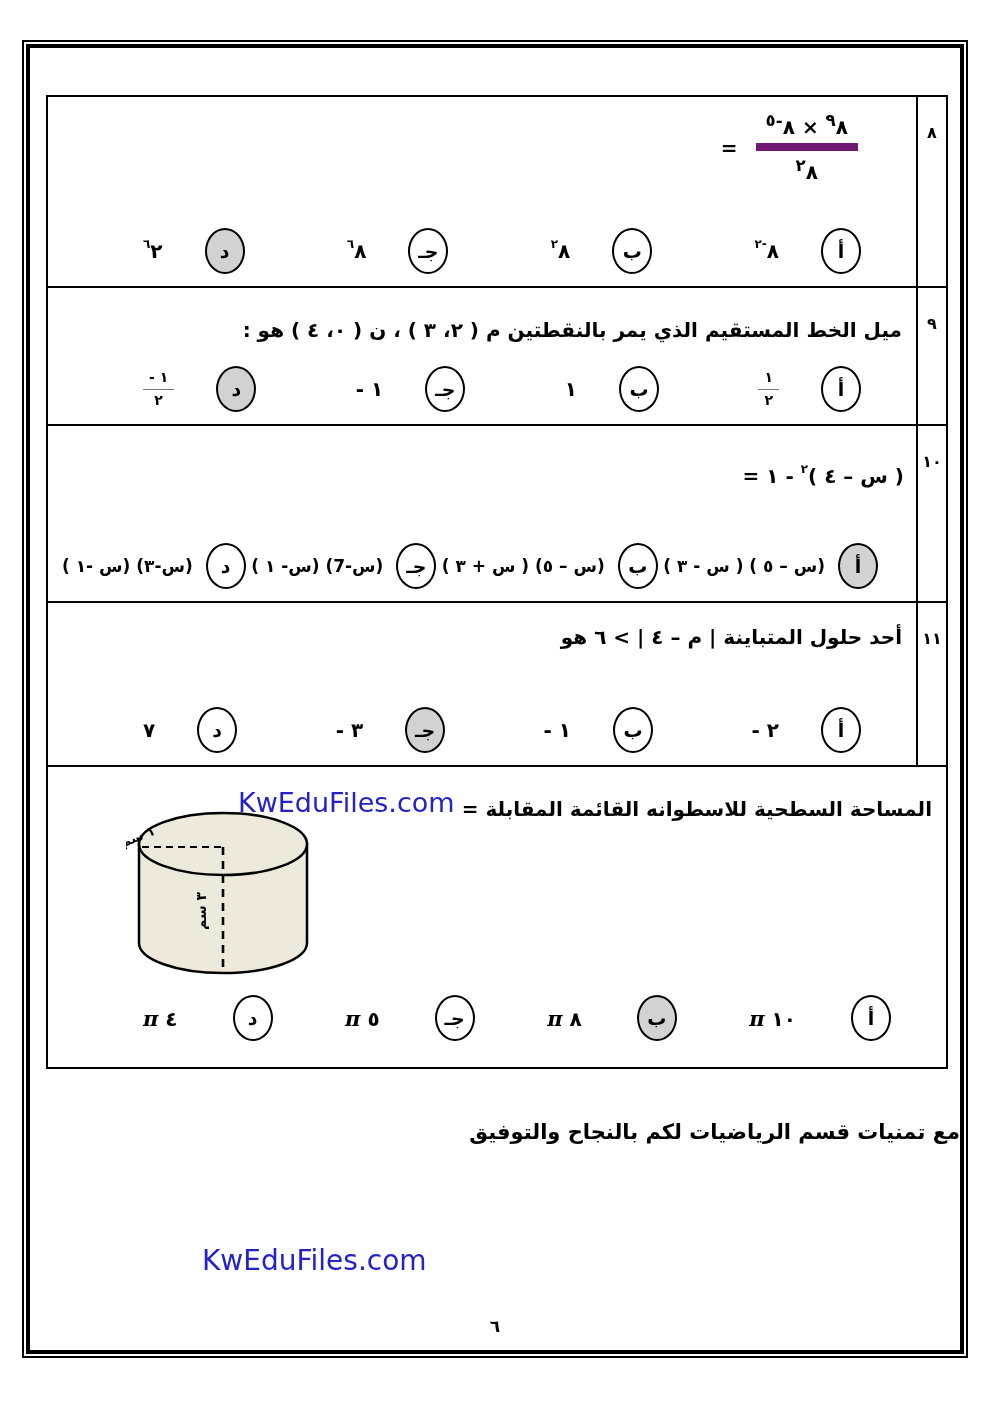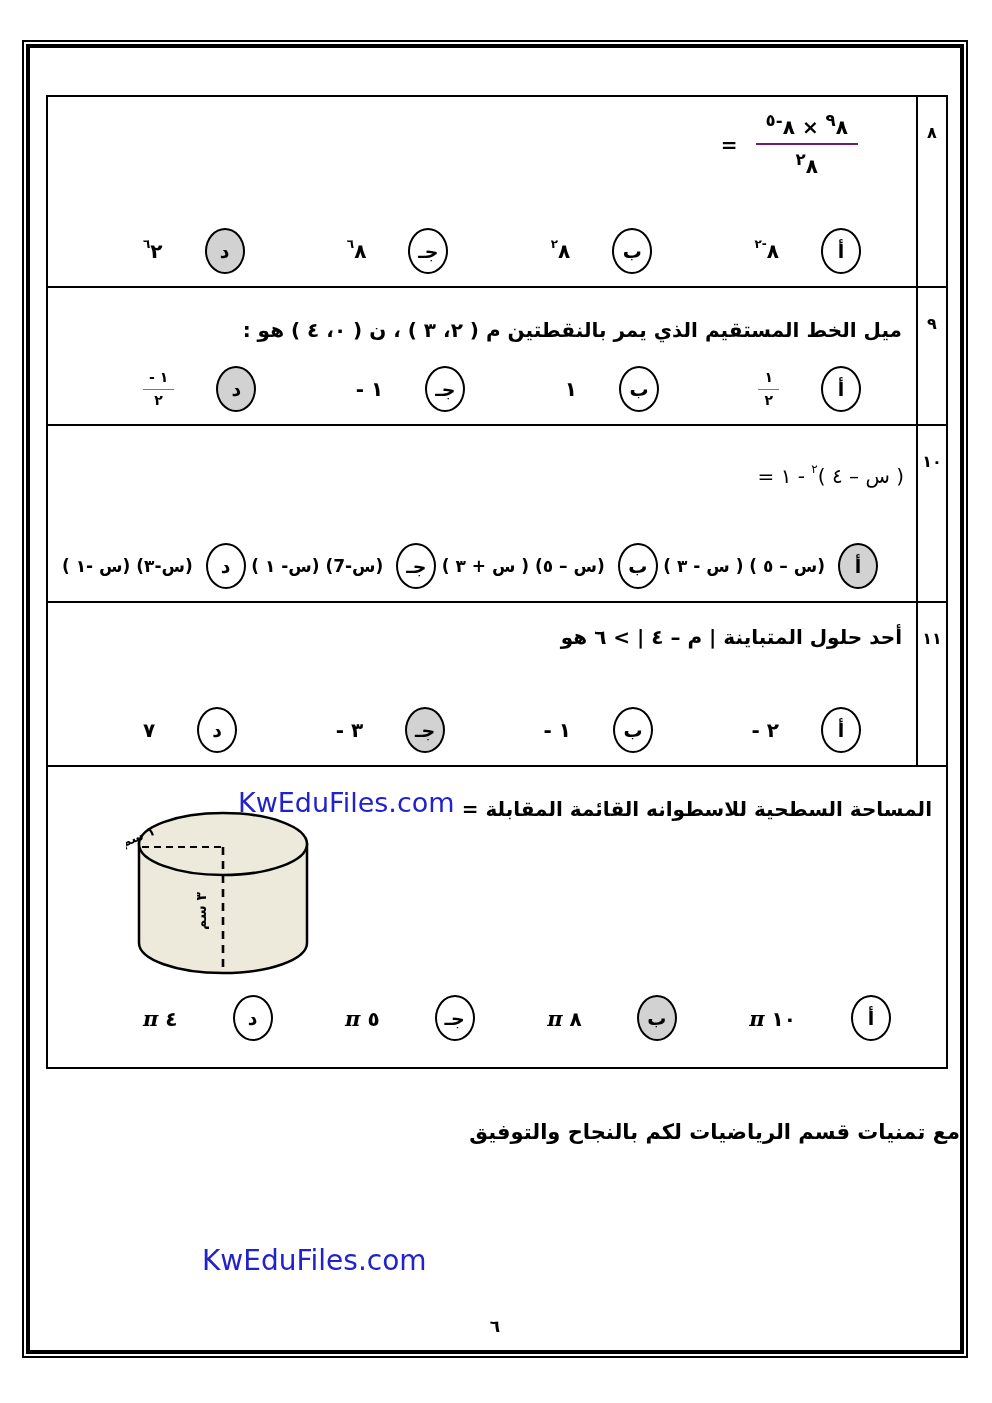--- a/index.html
+++ b/index.html
@@ -31,28 +31,28 @@
           font-size:19px;flex:none}
   .circle.shaded{background:#d2d2d2}
   .val{font-size:20px;font-weight:bold;white-space:nowrap}
   .val.small{font-size:17px}
   .val sup{font-size:12px;position:relative;top:-2px}
   .pow{white-space:nowrap;direction:rtl;unicode-bidi:isolate}
 
   .q8expr{position:absolute;top:14px;right:58px;display:flex;align-items:center;gap:18px;
           direction:rtl;font-size:20px;font-weight:bold}
   .frac{display:inline-flex;flex-direction:column;align-items:center}
-  .frac .fn{padding:0 10px 4px;border-bottom:2px solid #701a75;direction:rtl}
+  .frac .fn{padding:0 10px 4px;border-bottom:8px solid #701a75;direction:rtl}
   .frac .fd{padding-top:6px}
   .sfrac{display:inline-flex;flex-direction:column;align-items:center;font-size:14px;
          font-weight:bold;line-height:1.1}
   .sfrac .fn{padding:0 6px 3px;border-bottom:1px solid #777}
   .sfrac .fd{padding-top:3px}
 
-  .q10expr{position:absolute;top:38px;right:12px;direction:rtl;font-size:20px;font-weight:normal}
+  .q10expr{position:absolute;top:38px;right:12px;direction:rtl;font-size:20px;font-weight:bold}
   .q10expr sup{font-size:12px;position:relative;top:-2px}
 
   .wm1{position:absolute;top:20px;left:190px;color:#2222cc;font-size:27px}
   .cyl{position:absolute;top:40px;left:78px}
   .pi{font-family:"DejaVu Serif",serif;font-style:italic;font-size:21px;font-weight:bold}
 
   .wish{position:absolute;top:1072px;left:0;right:0;text-align:right;font-size:21px;
         font-weight:bold;direction:rtl}
   .site{position:absolute;top:1196px;left:172px;color:#2222cc;font-size:28px}
   .pagenum{position:absolute;top:1268px;left:0;right:0;text-align:center;

